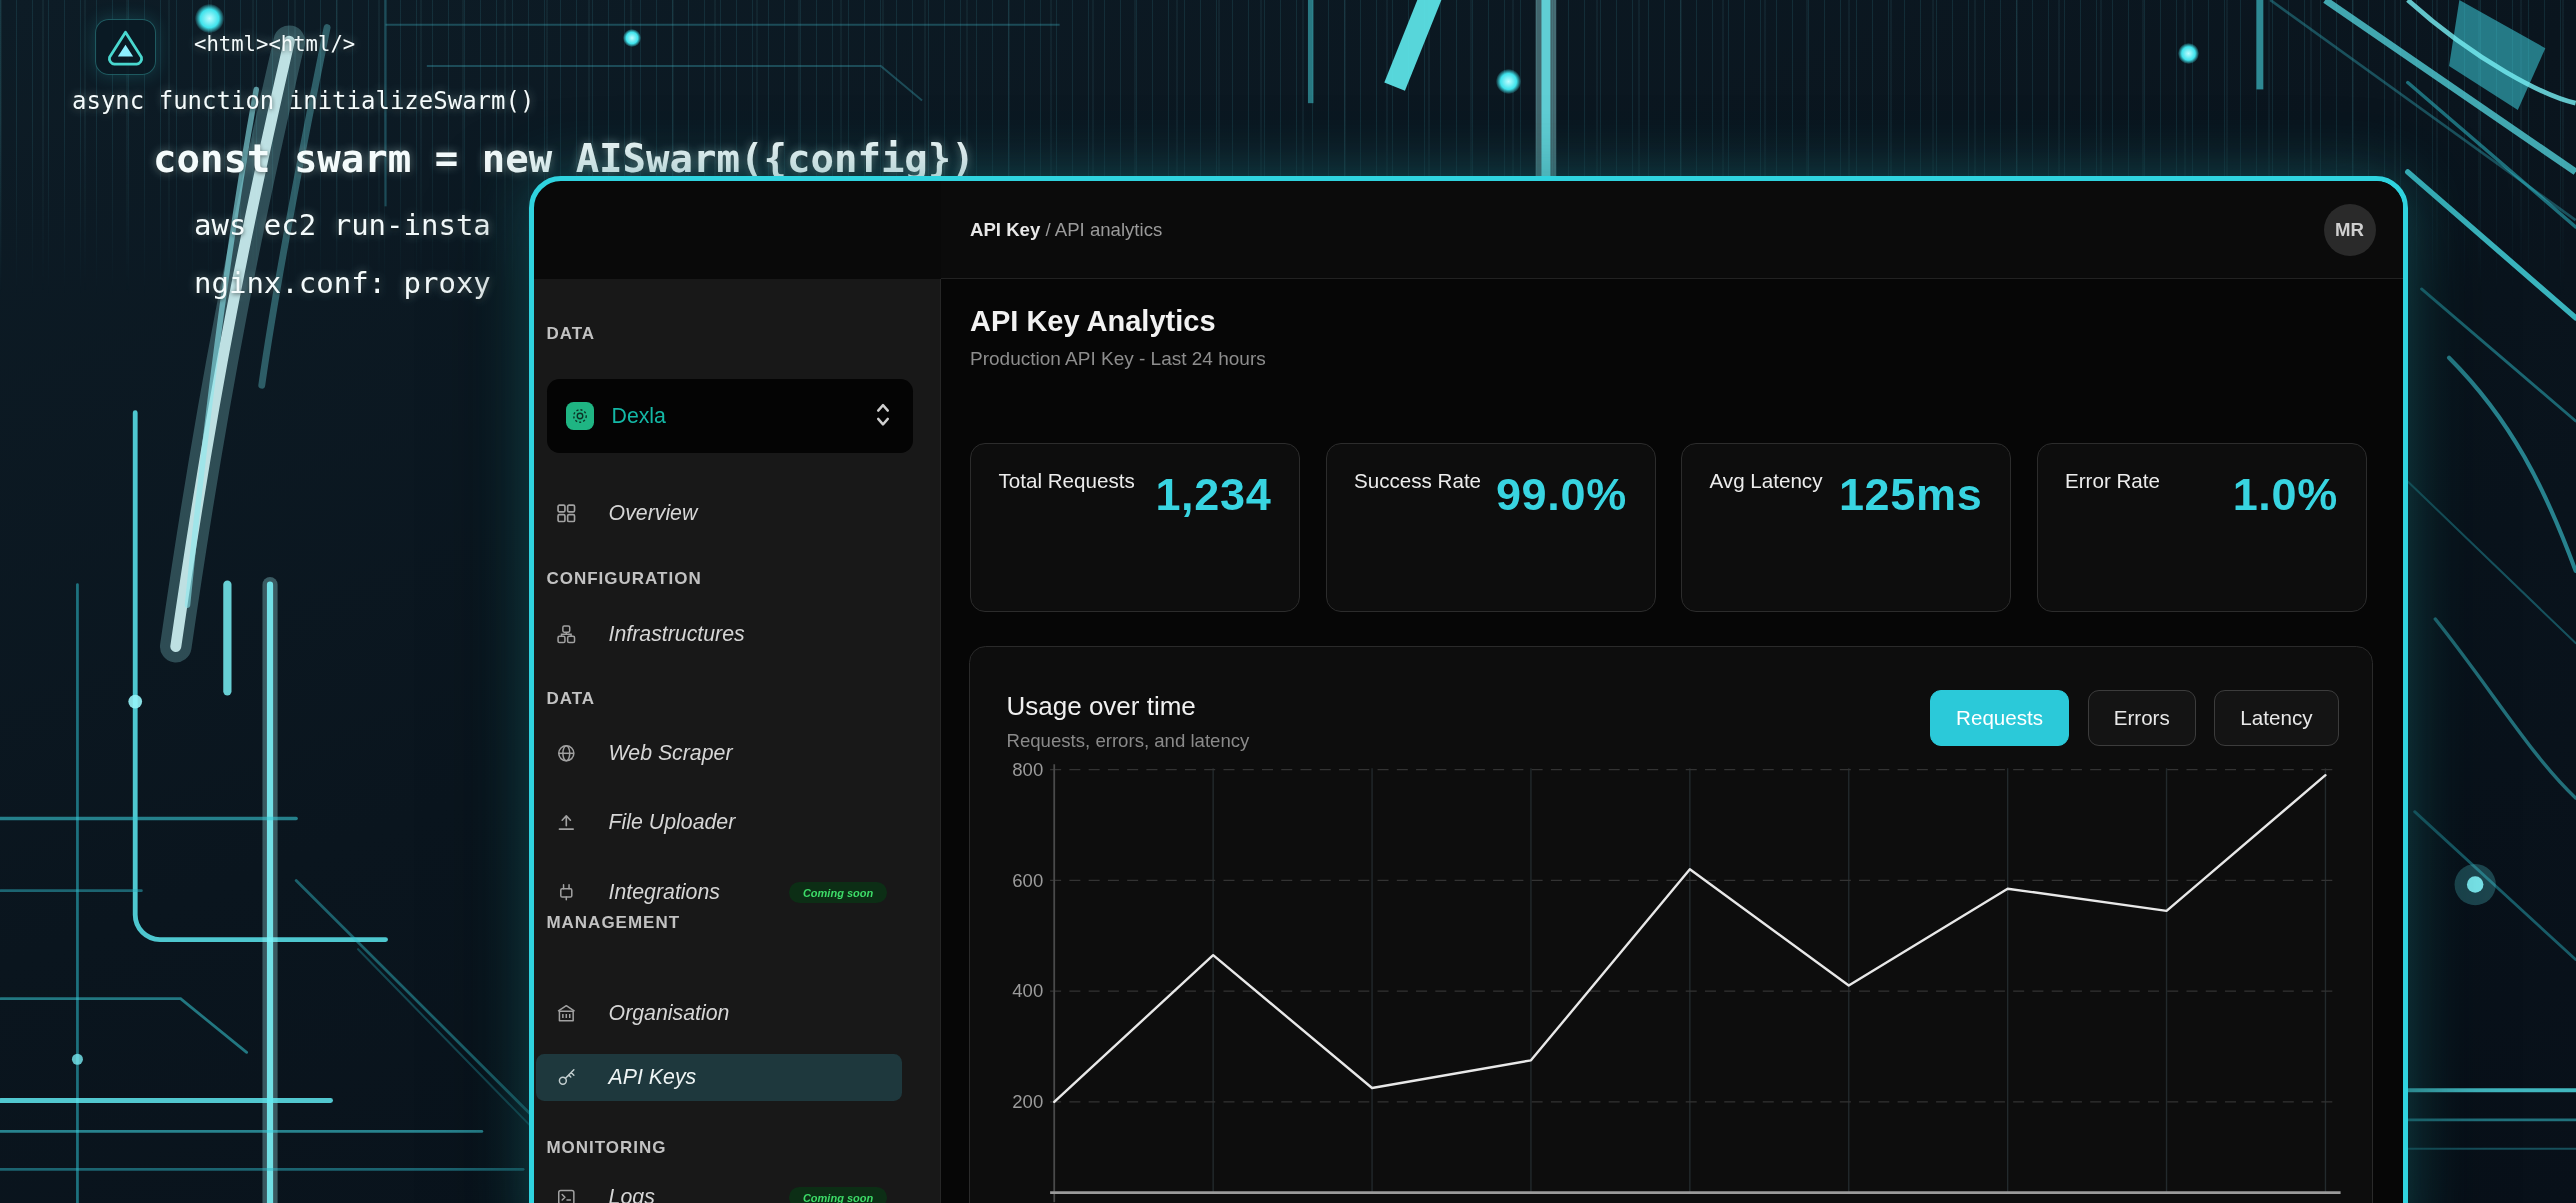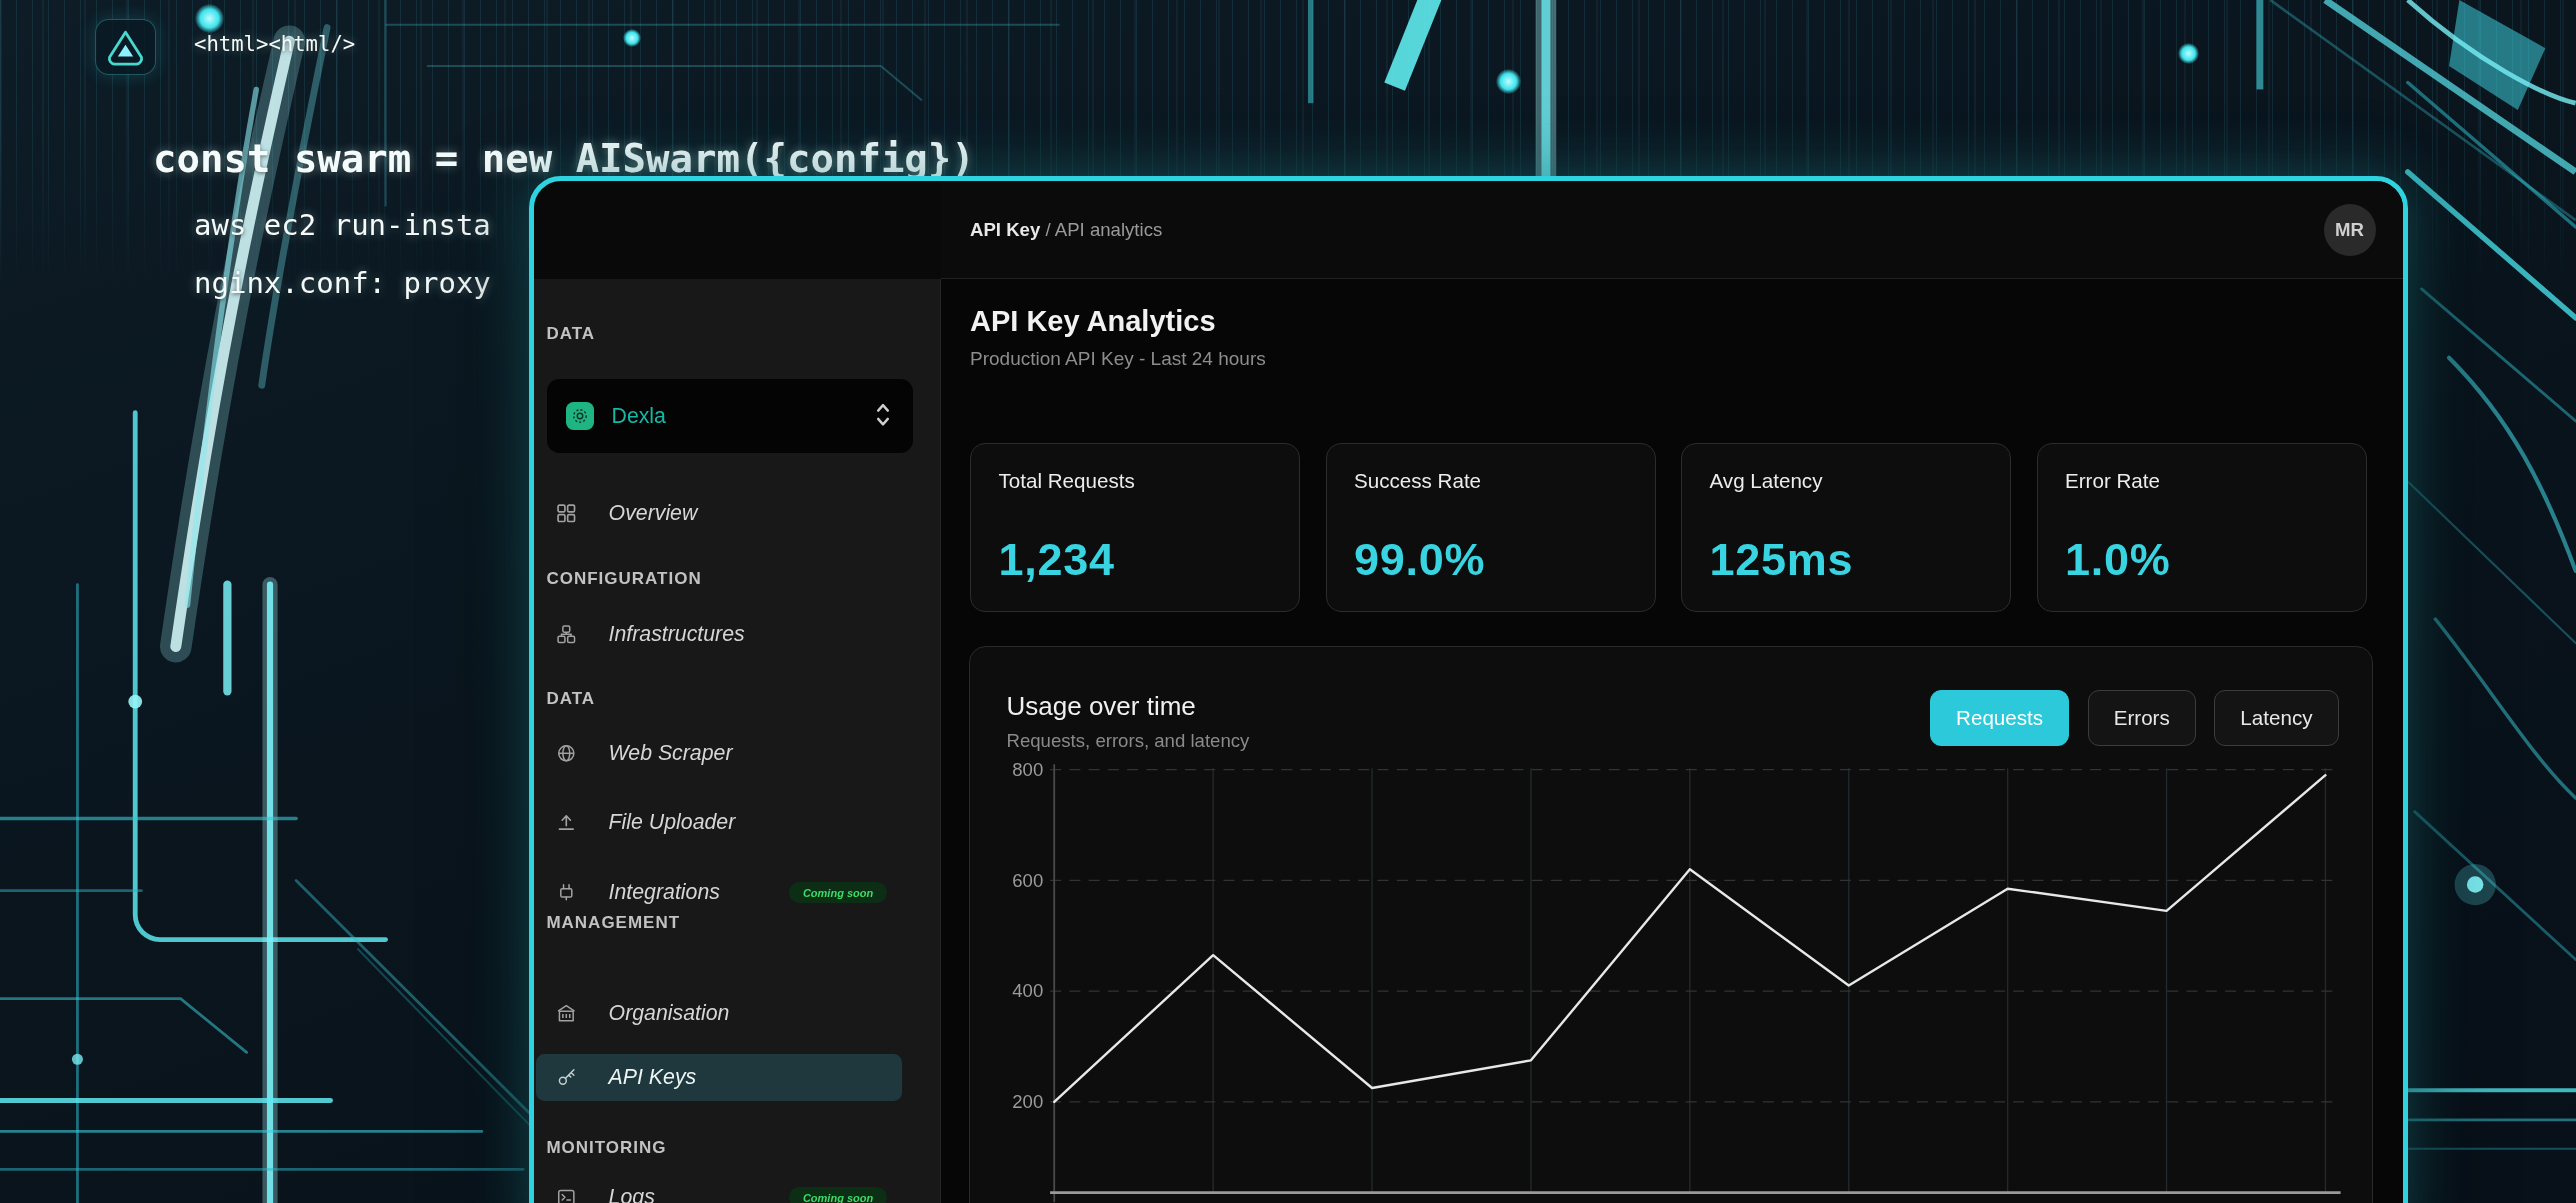--- a/index.html
+++ b/index.html
@@ -46,21 +46,21 @@
   .nav-icon{flex:0 0 auto;display:flex;align-items:center;justify-content:center;opacity:.85;}
   .badge{margin-left:auto;background:#0c2e15;color:#3ddc68;font-size:11px;font-weight:600;
     padding:4.8px 13.8px;border-radius:13.8px;white-space:nowrap;}
   
   .content{position:absolute;left:407px;top:98px;right:0;bottom:0;background:#060606;}
   .page-head{position:absolute;left:29px;top:26px;}
   .page-title{font-size:29px;font-weight:600;color:#f2f2f2;margin:0;}
   .page-subtitle{font-size:19px;color:#8d8d8d;margin-top:9.6px;}
   .stats-row{position:absolute;left:29px;top:164px;display:flex;gap:25.5px;}
   .stat-card{width:330px;height:169px;box-sizing:border-box;background:#0d0d0d;border:1.4px solid #2c2c2c;border-radius:15px;
-    padding:25px 27.5px;display:flex;flex-direction:column;justify-content:space-between;}
+    padding:25px 27.5px;display:flex;flex-direction:row;justify-content:space-between;}
   .stat-label{font-size:20.6px;color:#ececec;}
   .stat-value{font-size:45px;font-weight:600;color:#38d4e1;letter-spacing:0.7px;}
   .chart-card{position:absolute;left:27.5px;top:367px;width:1404px;height:853px;box-sizing:border-box;
     background:#0d0d0d;border:1.4px solid #2a2a2a;border-radius:16.5px;}
   .chart-title{position:absolute;left:37px;top:44px;font-size:26px;color:#f0f0f0;font-weight:500;}
   .chart-subtitle{position:absolute;left:37px;top:83px;font-size:18.6px;color:#8a8a8a;}
   .toggle-group{position:absolute;top:43px;right:33px;display:flex;gap:18.6px;}
   .toggle-btn{height:56px;padding:0 25px;border-radius:11px;background:#141414;border:1.4px solid #3c3c3c;
     color:#e8e8e8;font-size:20.6px;font-family:"Liberation Sans",sans-serif;display:flex;align-items:center;cursor:pointer;}
   .toggle-btn.active{background:#2bc9d9;border-color:#2bc9d9;color:#ffffff;}
@@ -142,20 +142,21 @@
   <div class="glow-dot" style="left:623px;top:29px;width:18px;height:18px;"></div>
 
   <div class="logo-badge">
     <svg width="43" height="39" viewBox="0 0 62 56">
       <path d="M31 6 L54 42 a8 8 0 0 1 -7 10 H15 a8 8 0 0 1 -7 -10 Z" fill="none" stroke="#49d8cf" stroke-width="4" stroke-linejoin="round"></path>
       <path d="M31 24 L42 41 H20 Z" fill="#8df0ff"></path>
     </svg>
   </div>
 
   <div class="code-line" style="left:194px;top:32px;font-size:20.6px;">&lt;html&gt;&lt;html/&gt;</div>
+  <div class="code-line" style="left:72px;top:87px;font-size:24px;">async function initializeSwarm()</div>
   <div class="code-line" style="left:153px;top:136px;font-size:39px;font-weight:600;">const swarm = new AISwarm({config})</div>
   <div class="code-line" style="left:194px;top:208px;font-size:29px;">aws ec2 run-insta</div>
   <div class="code-line" style="left:194px;top:266px;font-size:29px;">nginx.conf: proxy</div>
 
   <div class="app-window">
 
 
     <div class="win-header-main">
       <div class="breadcrumb">
         <span class="bc-primary">API Key</span><span> / </span><span>API analytics</span>

